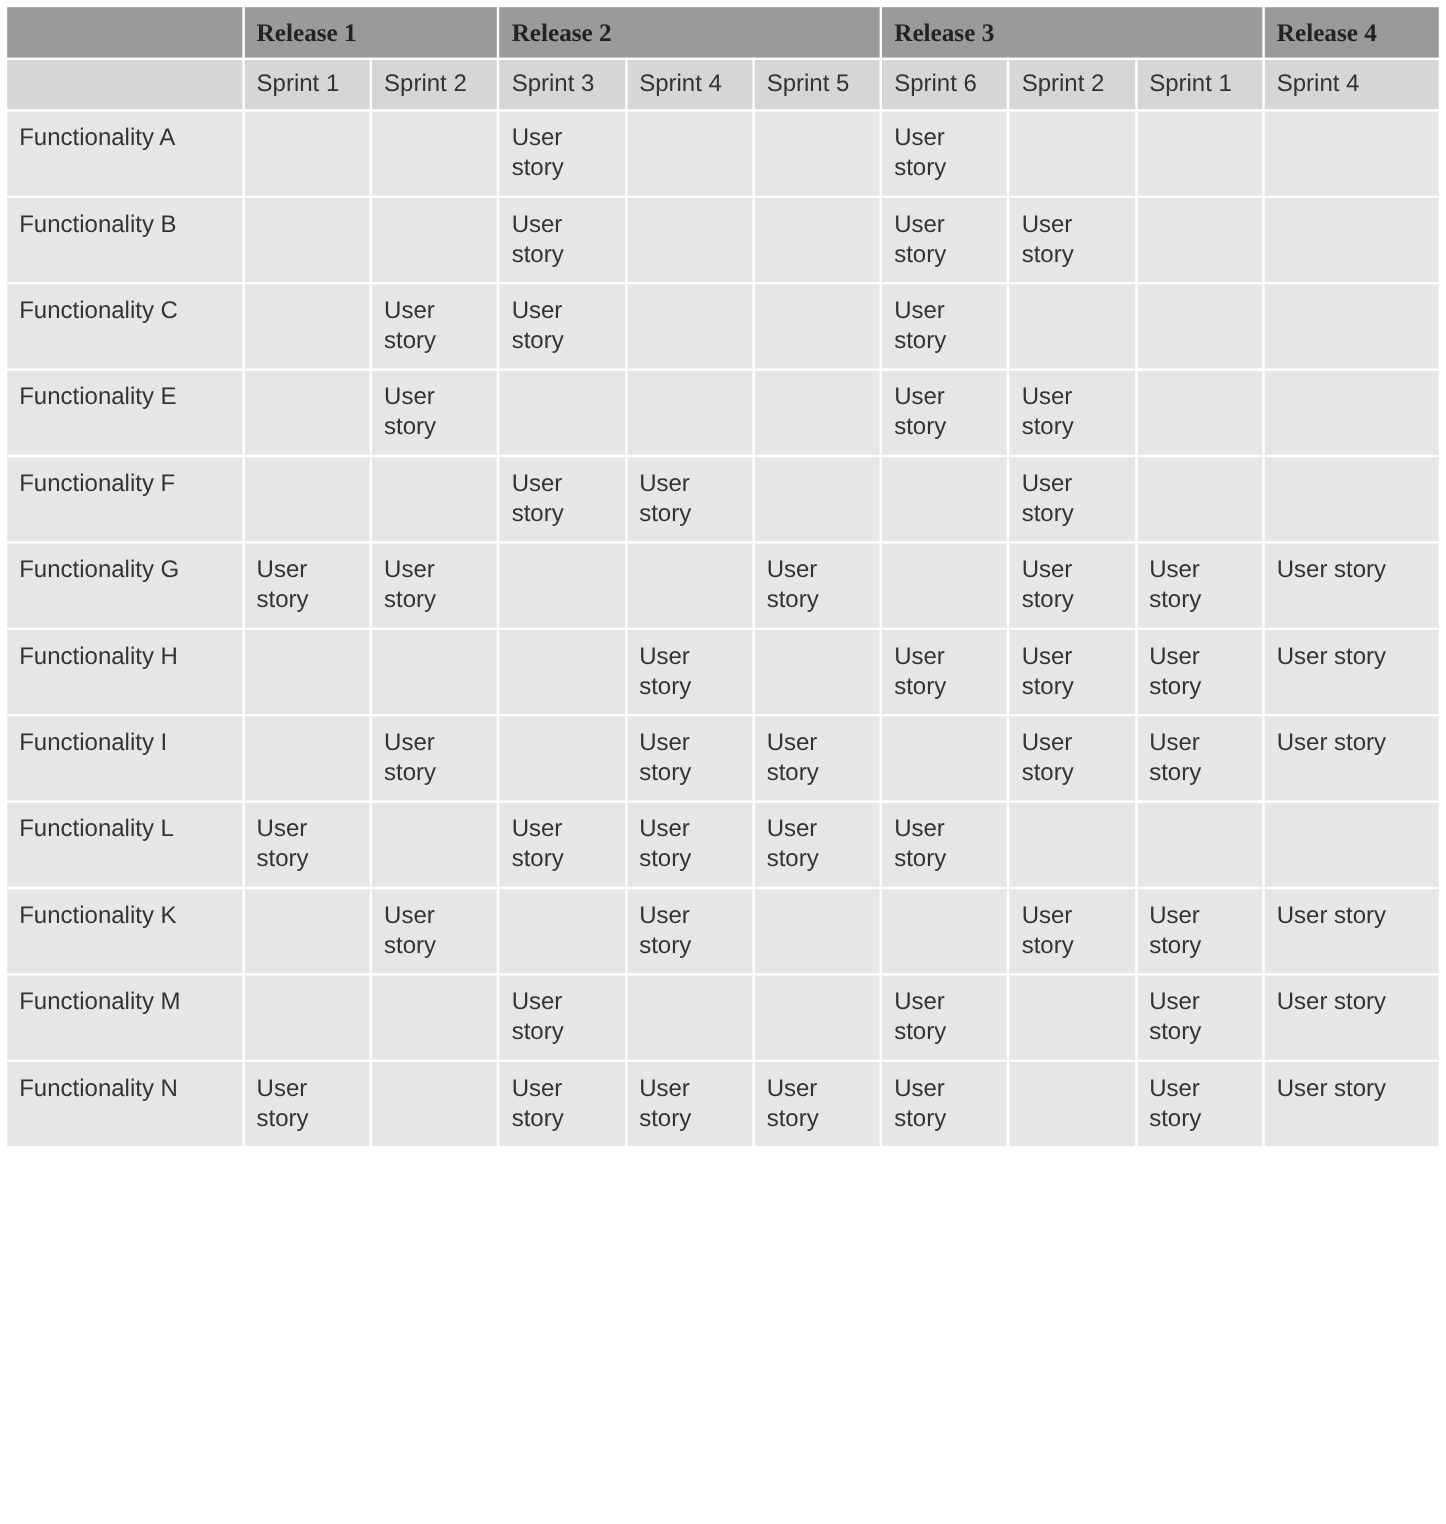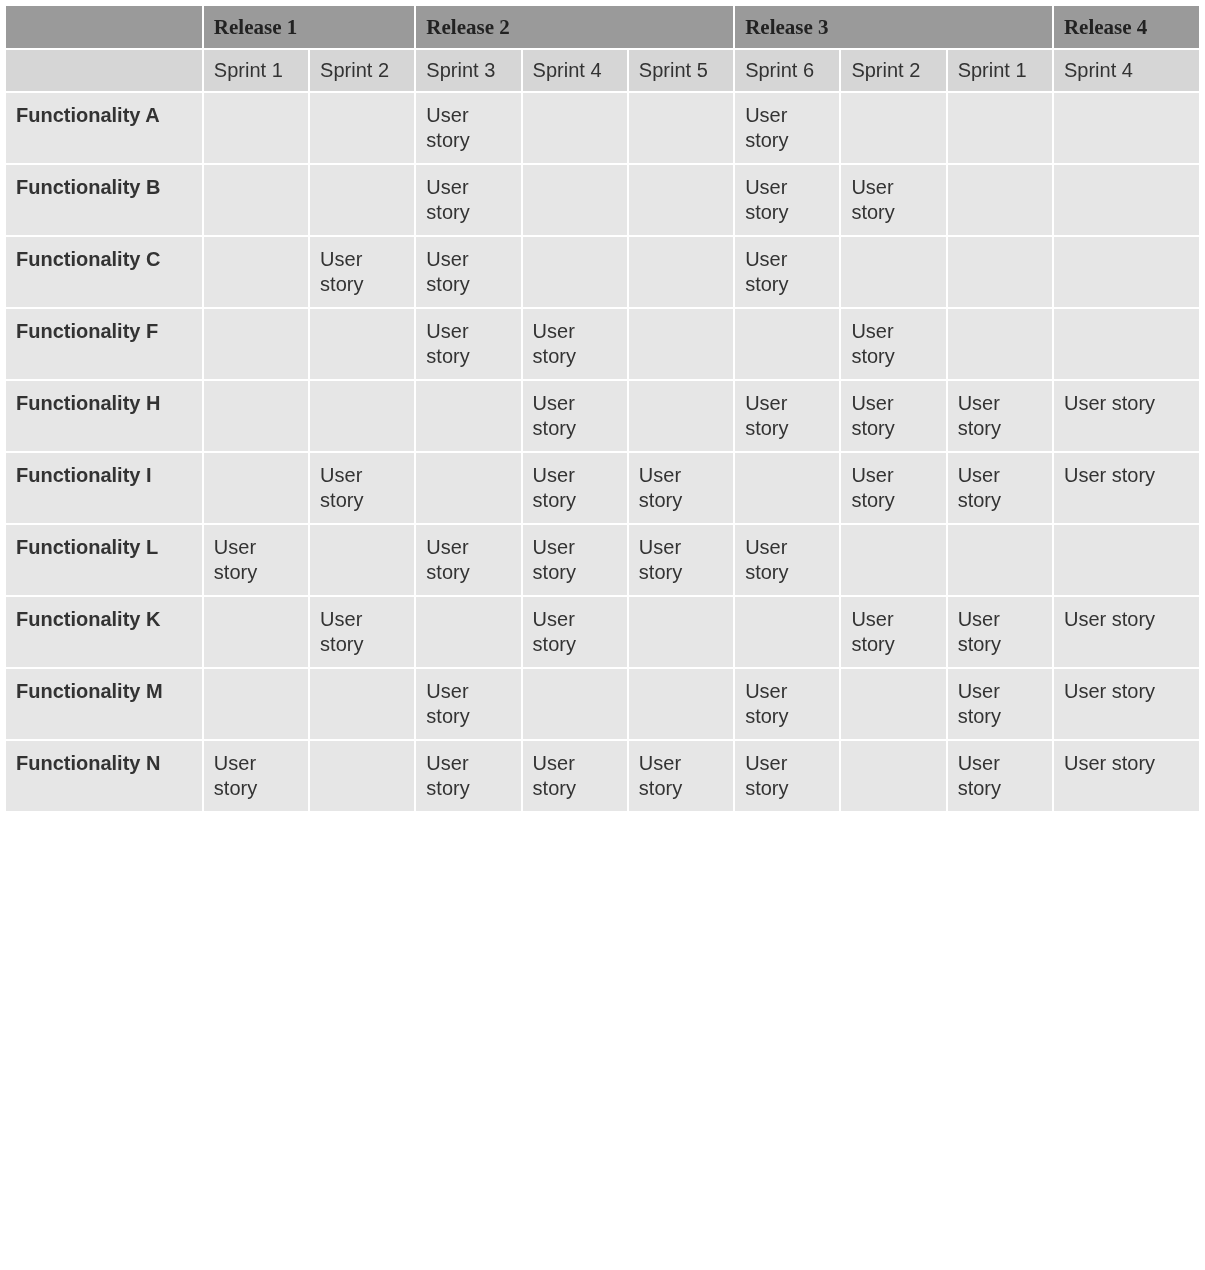--- a/index.html
+++ b/index.html
@@ -52,21 +52,21 @@
   thead th.blank-light {
     background: #d6d6d6;
   }
   tbody td {
     background: #e6e6e6;
     font-size: 20px;
     color: #333;
   }
   tbody td.row-head {
     background: #e6e6e6;
-    font-weight: 700;
+    font-weight: 400;
     white-space: nowrap;
   }
   
   col.c-func   { width: 175px; }
   col.c-sprint { width: 94px; }
   col.c-last   { width: 130px; }
 </style>
 </head>
 <body>
 
@@ -136,30 +136,54 @@
           <td>User story</td>
           <td>User story</td>
           <td></td>
           <td></td>
           <td>User story</td>
           <td></td>
           <td></td>
           <td></td>
         </tr>
         <tr>
+          <td class="row-head">Functionality E</td>
+          <td></td>
+          <td>User story</td>
+          <td></td>
+          <td></td>
+          <td></td>
+          <td>User story</td>
+          <td>User story</td>
+          <td></td>
+          <td></td>
+        </tr>
+        <tr>
           <td class="row-head">Functionality F</td>
           <td></td>
           <td></td>
           <td>User story</td>
           <td>User story</td>
           <td></td>
           <td></td>
           <td>User story</td>
           <td></td>
           <td></td>
+        </tr>
+        <tr>
+          <td class="row-head">Functionality G</td>
+          <td>User story</td>
+          <td>User story</td>
+          <td></td>
+          <td></td>
+          <td>User story</td>
+          <td></td>
+          <td>User story</td>
+          <td>User story</td>
+          <td>User story</td>
         </tr>
         <tr>
           <td class="row-head">Functionality H</td>
           <td></td>
           <td></td>
           <td></td>
           <td>User story</td>
           <td></td>
           <td>User story</td>
           <td>User story</td>

